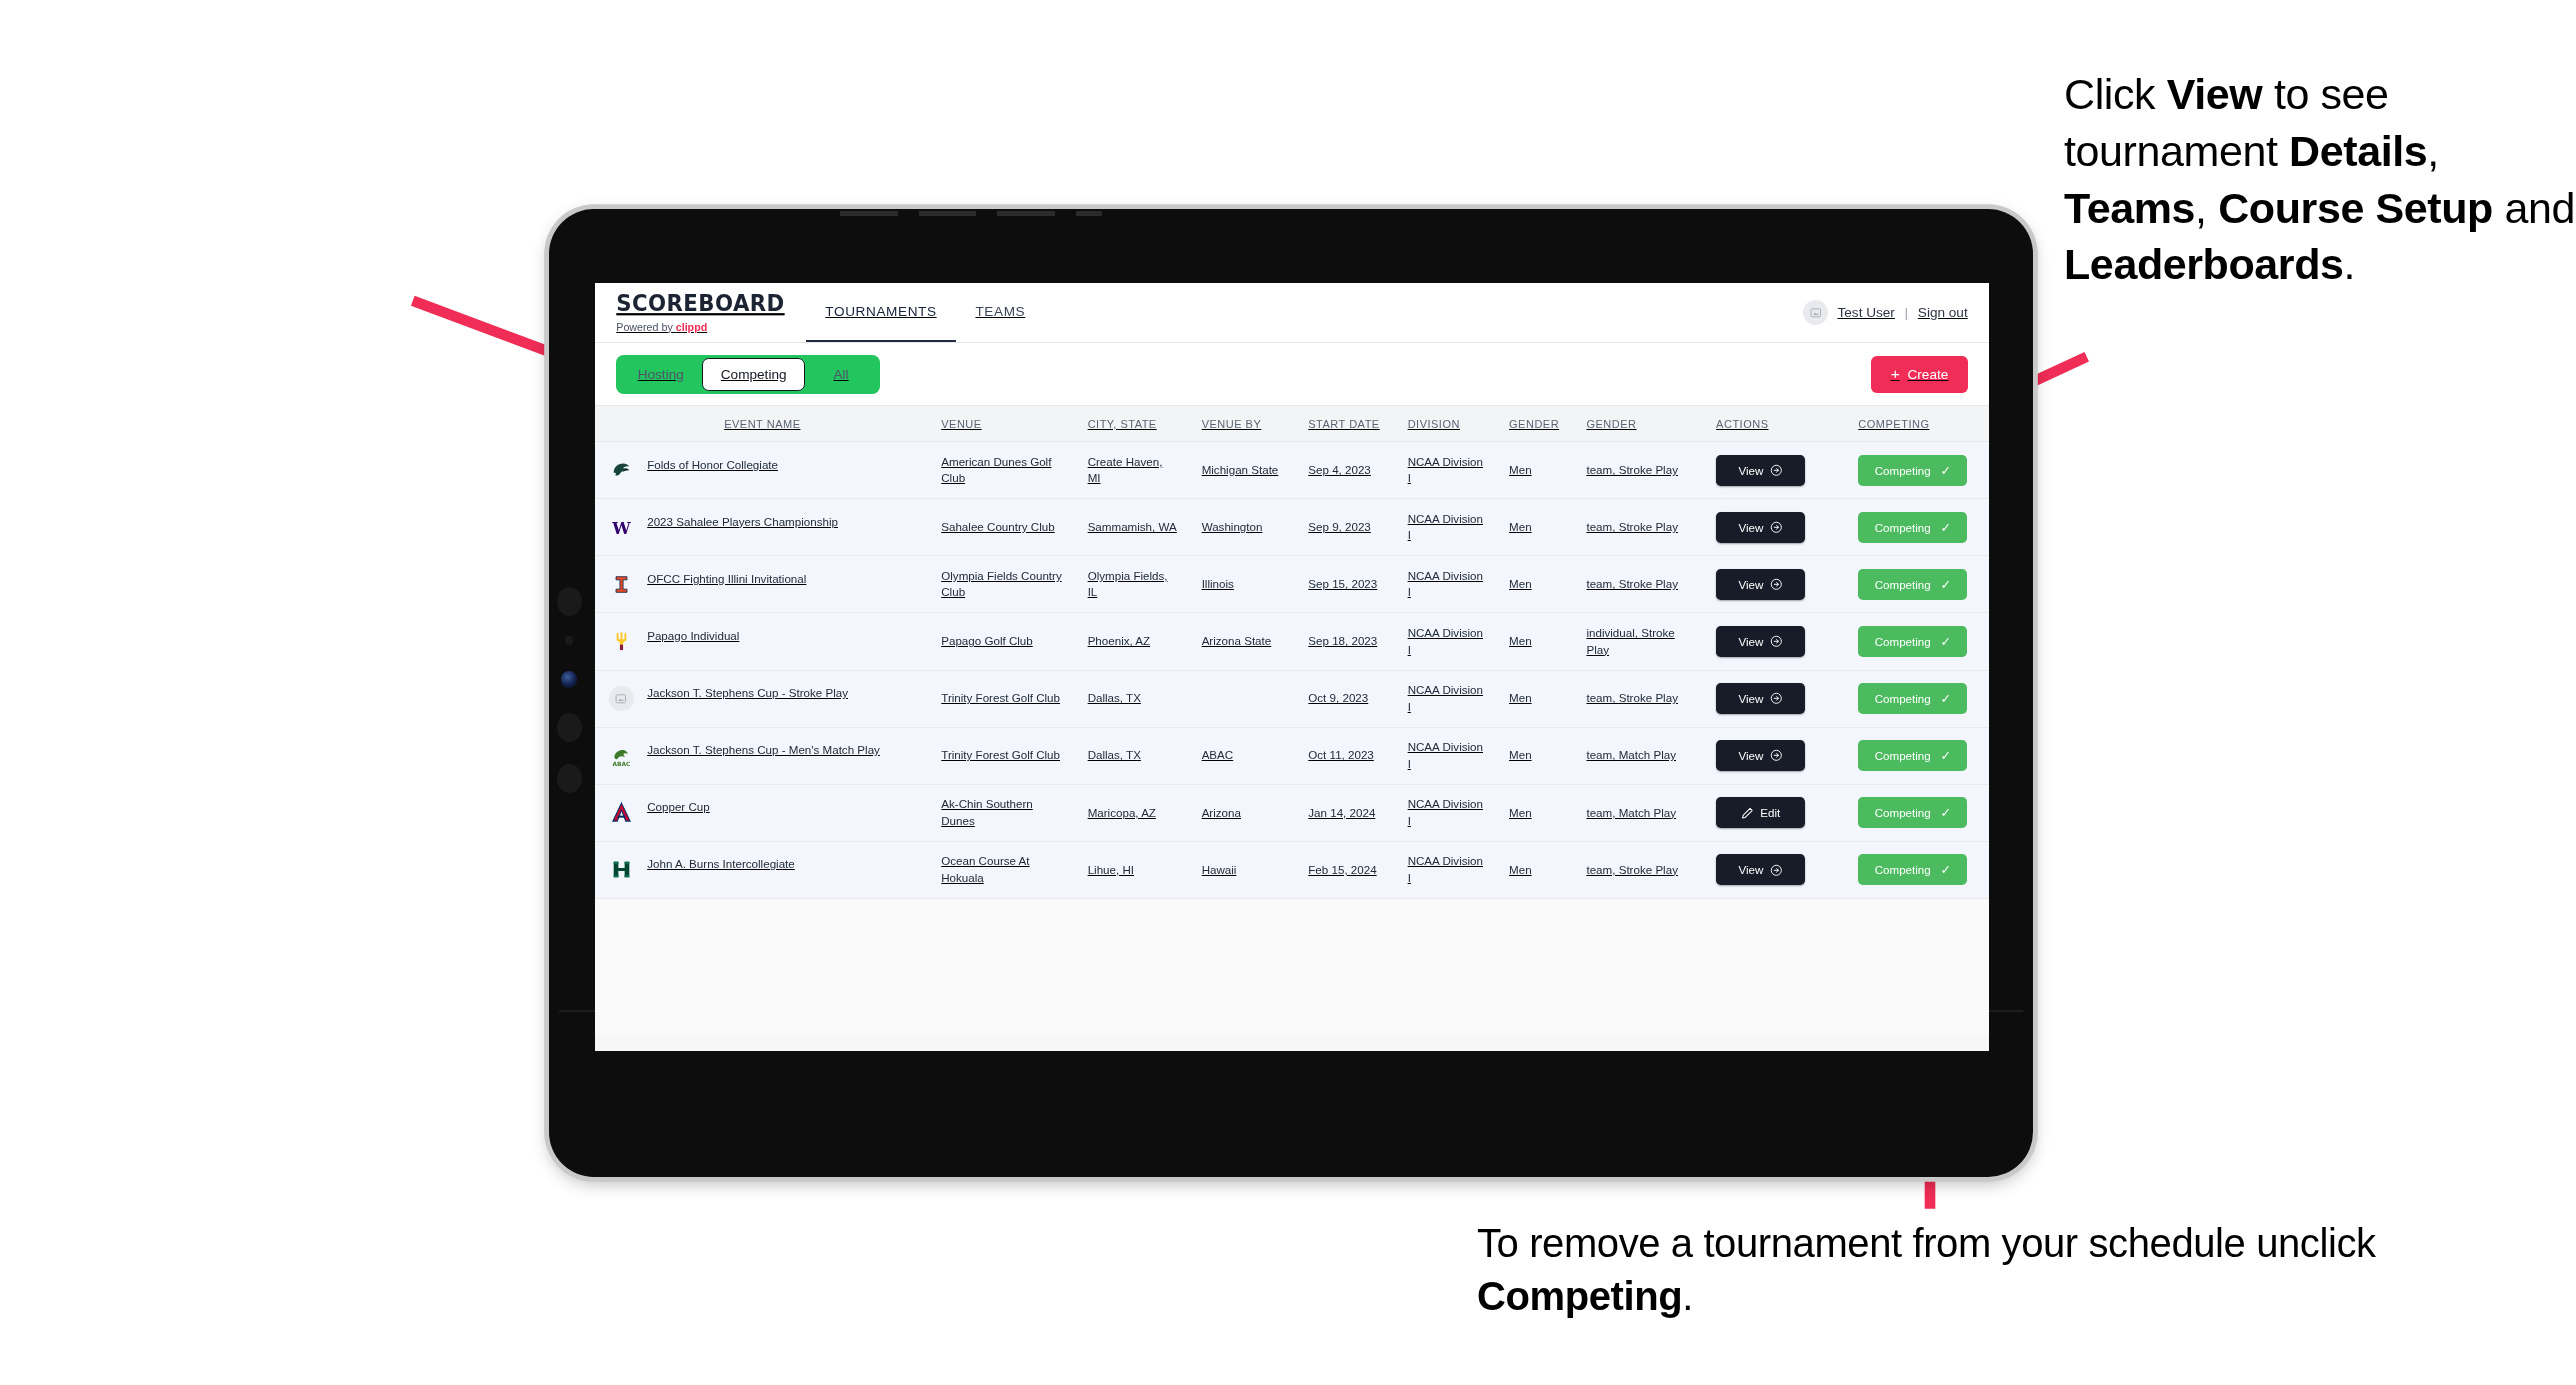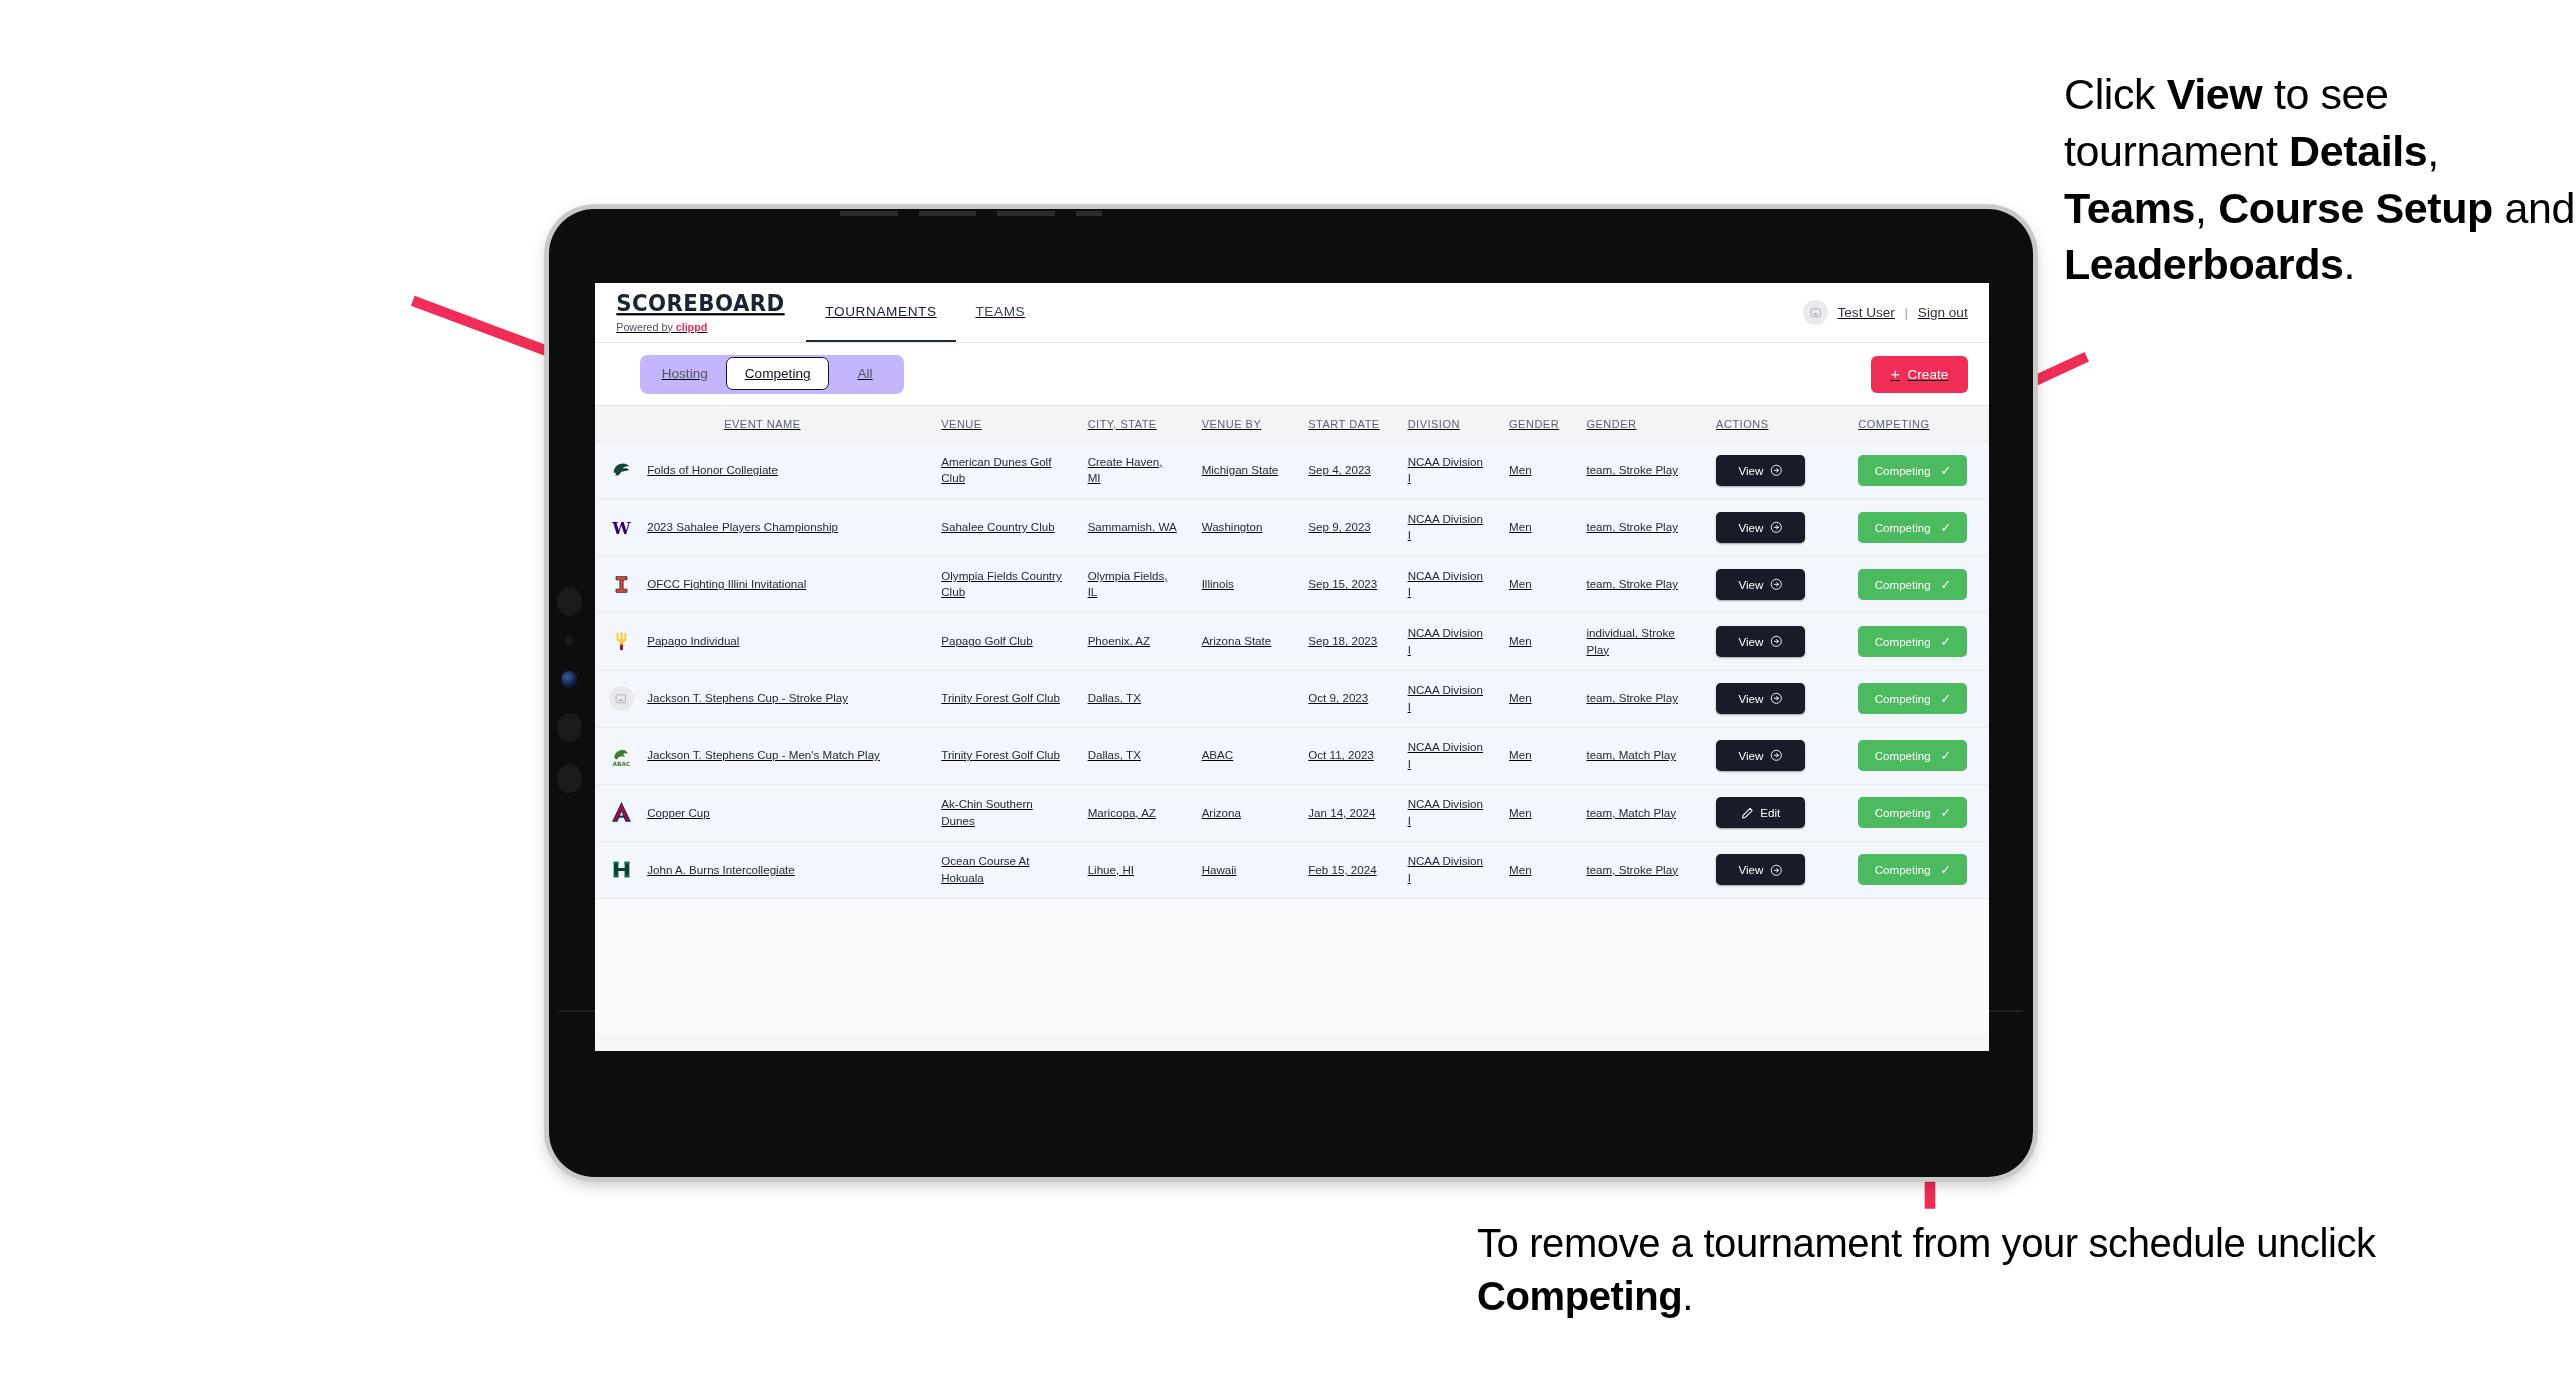--- a/index.html
+++ b/index.html
@@ -95,22 +95,22 @@
   }
   .appbar-right .sep { color:#9aa0ad; }
   .signout { cursor:pointer; }
 
   
   .toolbar {
     height: 62px; background:#fff; display:flex; align-items:center;
     padding: 0 21.3px; position:relative;
   }
   .segment {
-    display:flex; background:#c4b5fd; border-radius:7.8px;
-    height: 39px; padding: 2.9px; margin-left: 24px;
+    display:flex; align-items:center; background:#22c55e; border-radius:7.8px;
+    height: 39px; padding: 2.9px;
   }
   .seg-btn {
     height: 33px; min-width: 72px; padding: 0 17.5px;
     display:flex; align-items:center; justify-content:center;
     font-size: 13.6px; color:#4d5566; border-radius:6.8px; cursor:pointer;
     background: transparent; border: 1.9px solid transparent;
   }
   .seg-btn.active { background:#fff; color:#111722; border-color:#111722; font-weight:400; }
 
   .create-btn {
@@ -139,21 +139,21 @@
   th.c-venue { width: 140px; }
   th.c-city  { width: 109px; }
   th.c-host  { width: 102px; }
   th.c-date  { width: 95px; }
   th.c-div   { width: 97px; }
   th.c-gen   { width: 74px; }
   th.c-score { width: 124px; }
   th.c-act   { width: 136px; }
   th.c-comp  { width: 136px; }
 
-  .evcell { display:flex; align-items:center; gap:13.6px; }
+  .evcell { display:flex; align-items:flex-start; gap:13.6px; }
   .logo { width: 25px; height: 27px; flex:0 0 25px; display:flex; align-items:center; justify-content:center; }
 
   .btn-dark {
     display:inline-flex; align-items:center; justify-content:center; gap:6.8px;
     background:#171c28; color:#fff; border:none; border-radius:4.8px;
     height: 31px; width: 89px; font-size: 11.6px; cursor:pointer;
     box-shadow: 0 1px 1.9px rgba(0,0,0,.35);
   }
   .btn-comp {
     display:inline-flex; align-items:center; justify-content:center; gap:9.7px;

